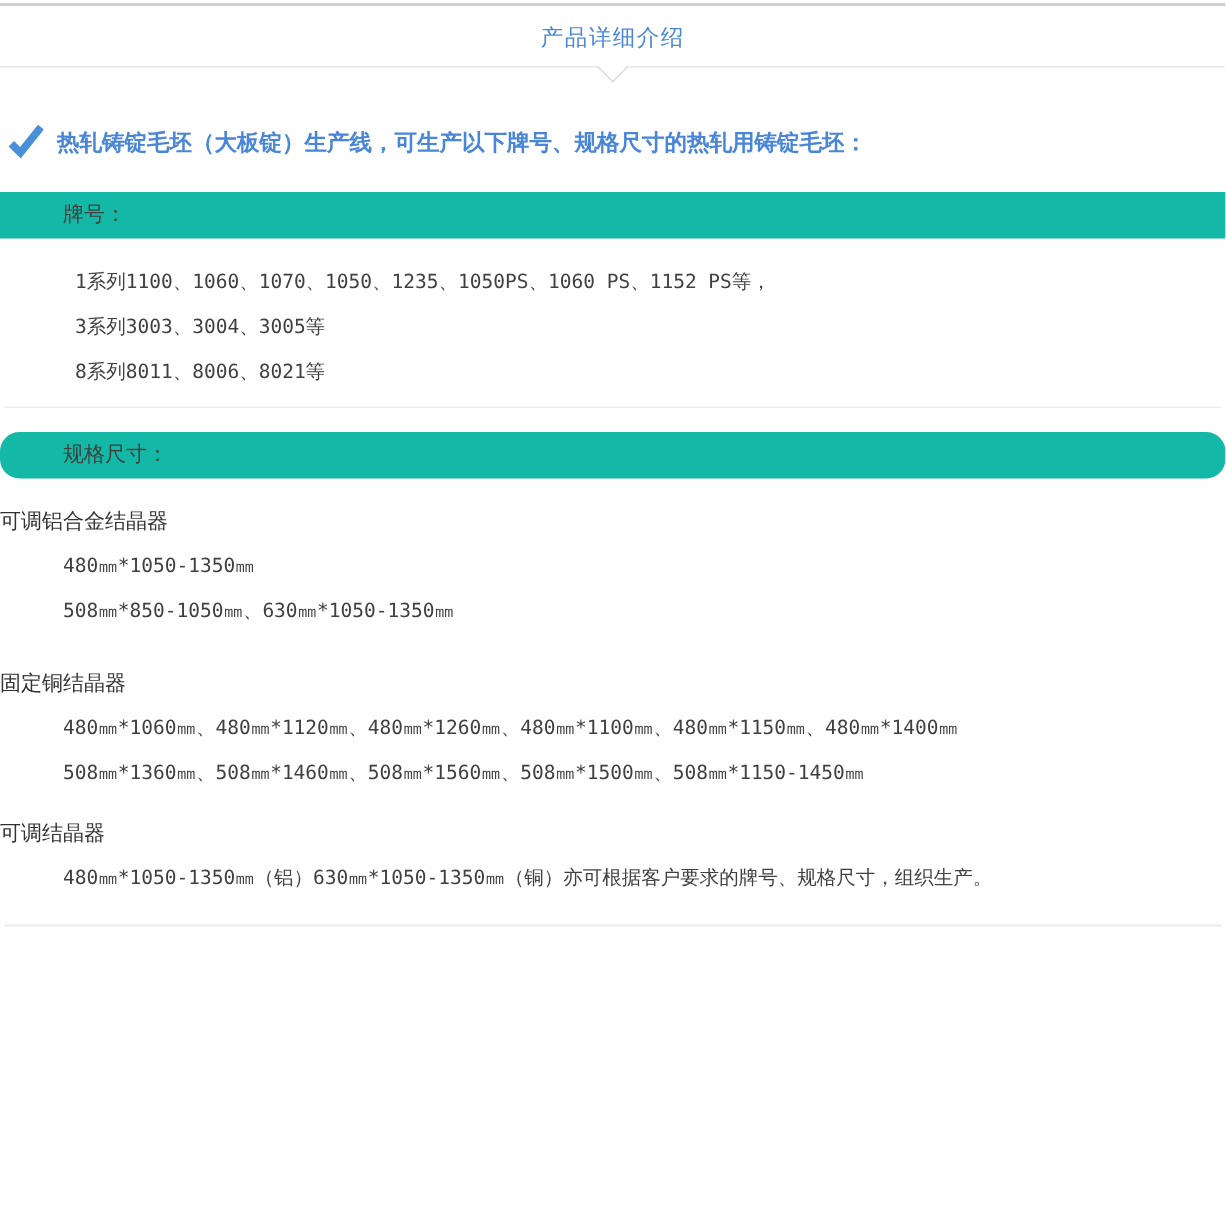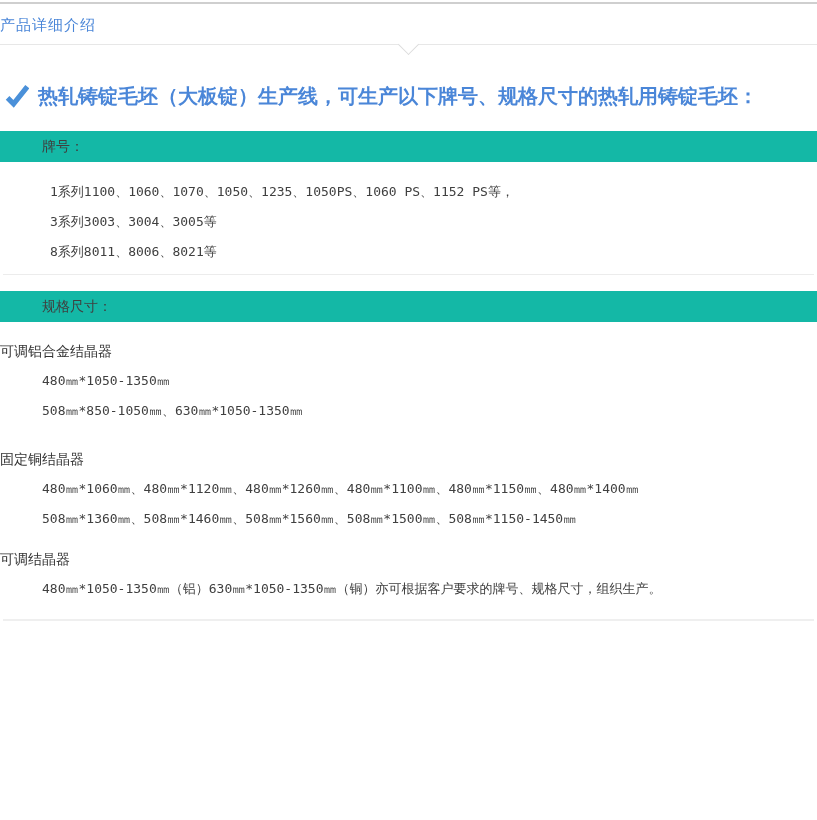--- a/index.html
+++ b/index.html
@@ -12,21 +12,21 @@
   }
   .top-line {
     height: 2px;
     background: #cfcfcf;
     margin-top: 2px;
   }
   .page-header {
     position: relative;
     height: 41px;
     border-bottom: 1px solid #e7e7e7;
-    text-align: left;
+    text-align: center;
   }
   .page-title {
     display: inline-block;
     padding-top: 12px;
     font-size: 15px;
     color: #4a86d8;
     letter-spacing: 1px;
   }
   .notch {
     position: absolute;
@@ -41,34 +41,34 @@
     transform: rotate(45deg);
   }
   .intro-row {
     display: flex;
     align-items: center;
     margin: 38px 0 0 5px;
   }
   .check-icon { width: 24px; height: 24px; flex: 0 0 auto; }
   .intro-text {
     margin-left: 9px;
-    font-size: 20px;
+    font-size: 15px;
     font-weight: bold;
     color: #4a86d8;
   }
   .section-bar {
     height: 31px;
     line-height: 31px;
     background: #14b8a6;
     padding-left: 42px;
     font-size: 14px;
     color: #3f3f3f;
   }
   .bar-grades { margin-top: 21px; }
-  .bar-specs { margin-top: 16px; }
+  .bar-specs { margin-top: 16px; border-radius: 13px; }
   .grades-body { padding: 15px 0 7px 8px; }
   .mono-line {
     height: 30px;
     line-height: 30px;
     padding-left: 42px;
     font-size: 13px;
     color: #404040;
     font-family: "DejaVu Sans Mono", "Liberation Mono", monospace;
     white-space: nowrap;
   }

